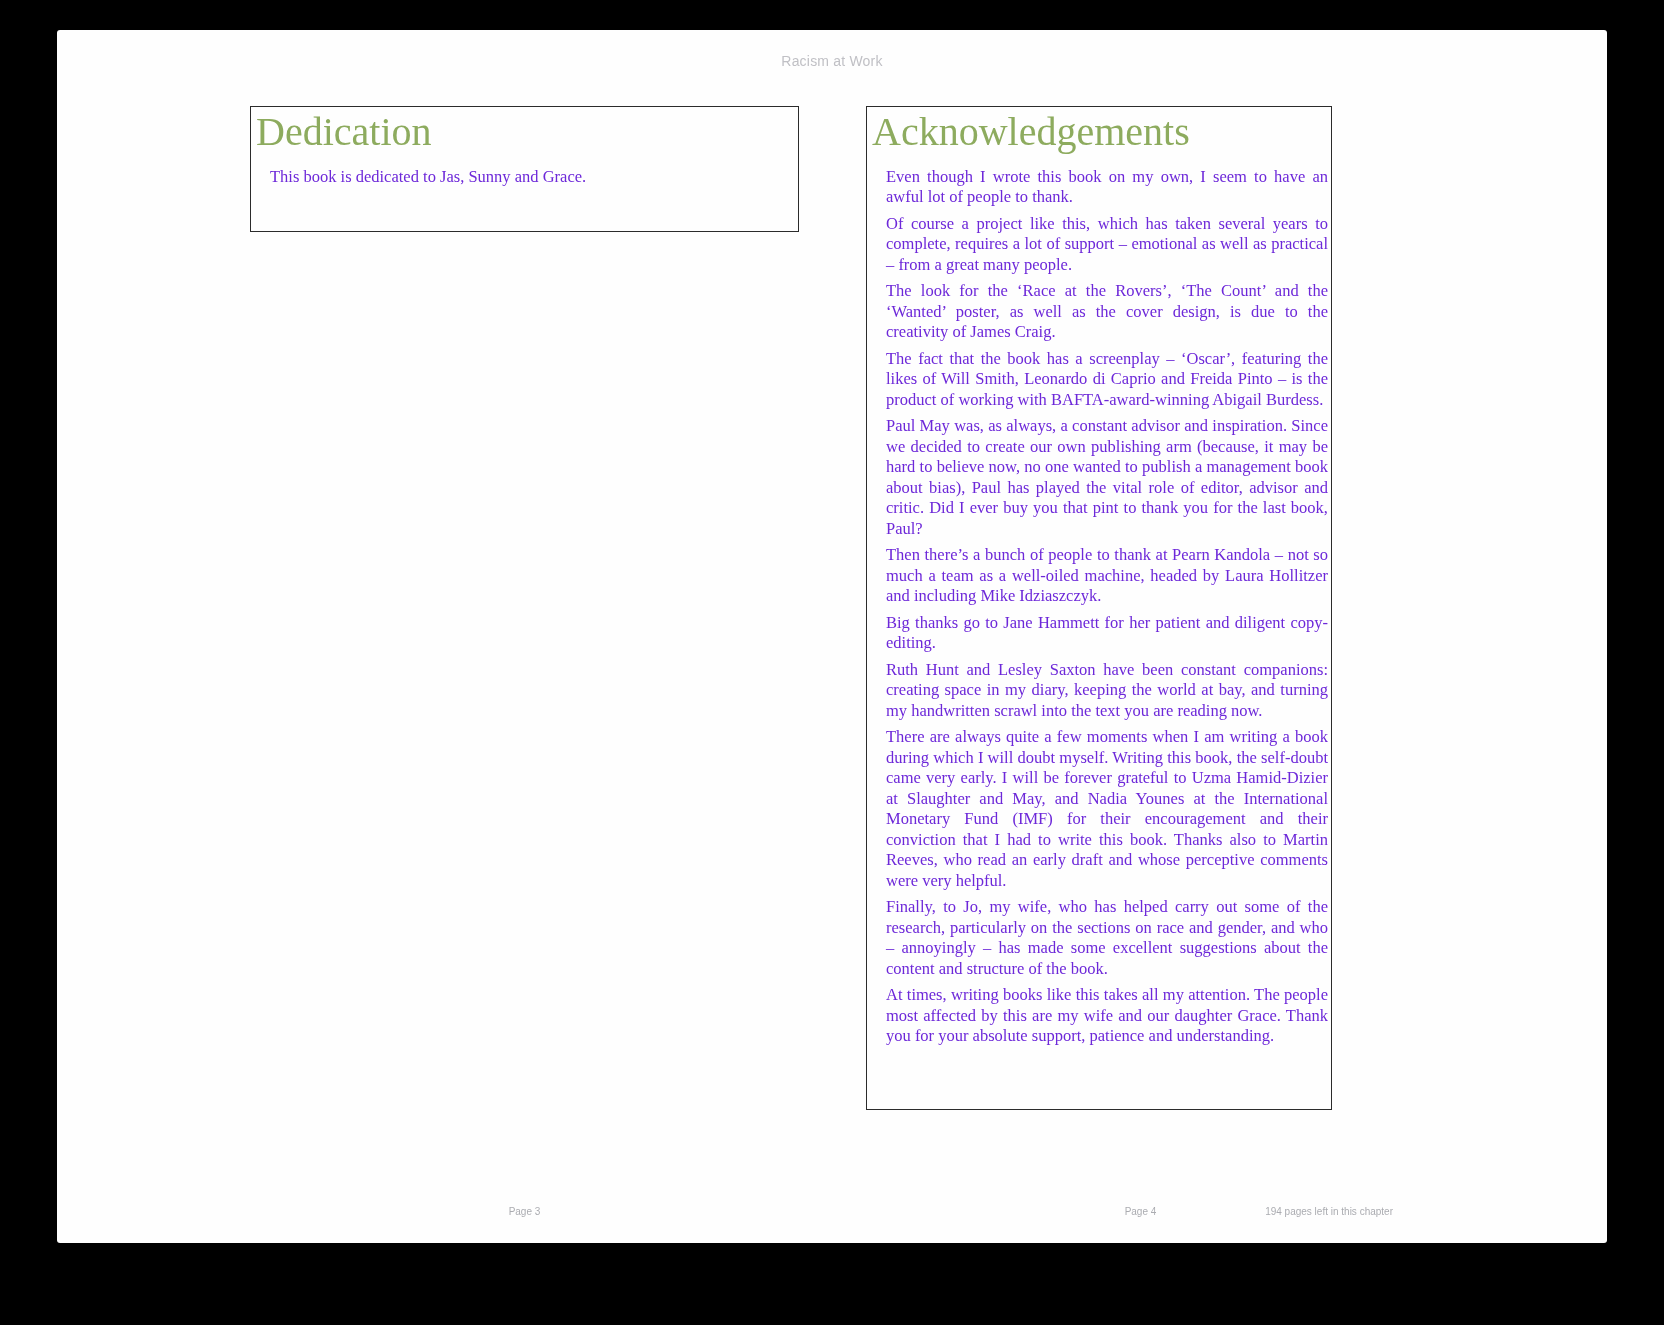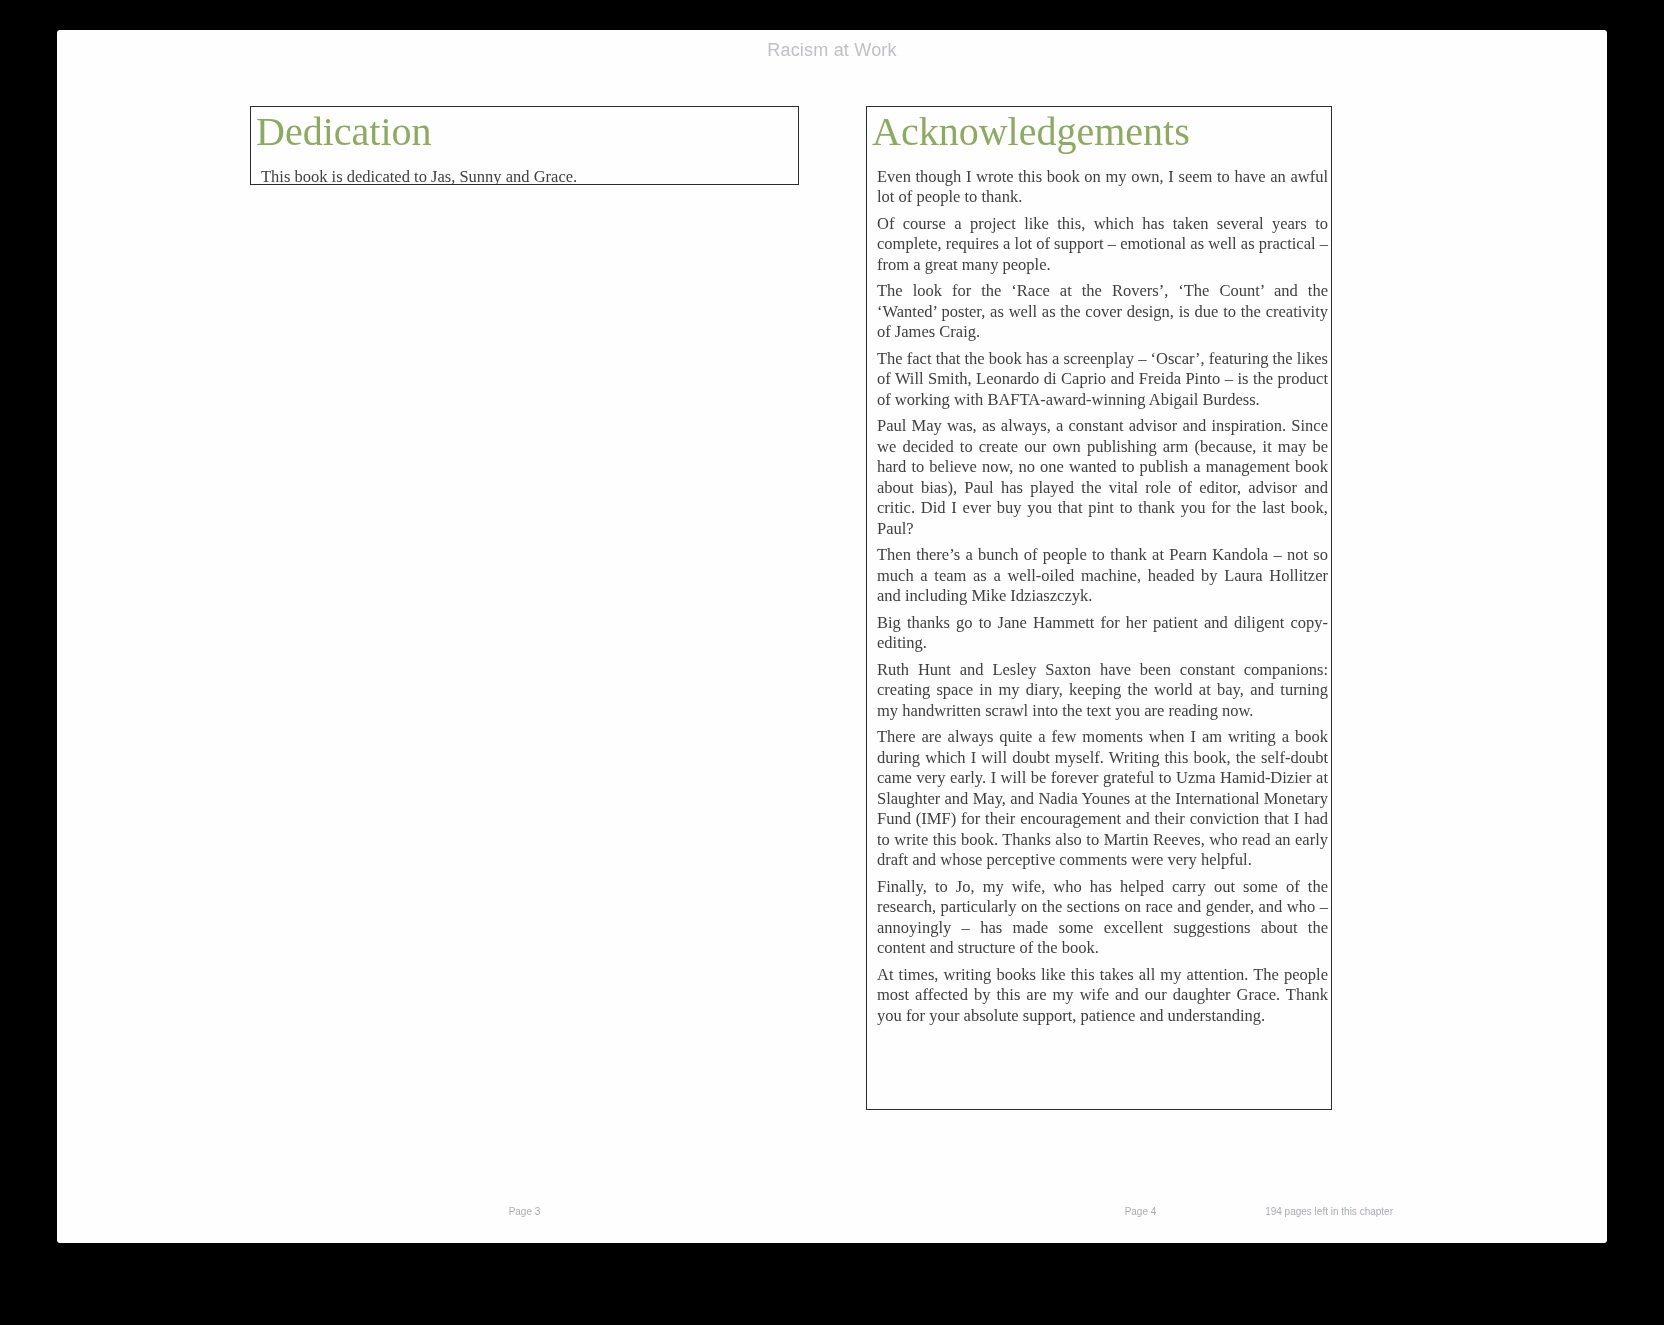--- a/index.html
+++ b/index.html
@@ -15,62 +15,62 @@
     position: absolute;
     left: 57px;
     top: 30px;
     width: 1550px;
     height: 1213px;
     background: #fefefe;
     border-radius: 3px;
   }
   .book-header {
     position: absolute;
-    top: 10px;
+    top: 23px;
     left: 0;
     width: 100%;
     text-align: center;
-    font-size: 18px;
+    font-size: 14px;
     color: #c0c0c5;
     letter-spacing: 0.2px;
   }
   .pagebox {
     position: absolute;
     box-sizing: border-box;
     border: 1px solid #2b2b2b;
     background: #fefefe;
     padding: 3px 3px 2px 3px;
     overflow: hidden;
   }
   .pagebox.dedication {
     left: 193px;
     top: 76px;
     width: 549px;
-    height: 79px;
+    height: 126px;
   }
   .pagebox.acknowledgements {
     left: 809px;
     top: 76px;
     width: 466px;
     height: 1004px;
   }
   .pagebox h1 {
     margin: 0 0 12px 2px;
     font-family: "Liberation Serif", serif;
     font-weight: 400;
     font-size: 40px;
     line-height: 1.12;
     color: var(--heading_green, #8dab5e);
   }
   .pagebox p {
-    margin: 0 0 6px 7px;
+    margin: 0 0 6px 16px;
     font-family: "Liberation Serif", serif;
     font-size: 16.5px;
     line-height: 20.5px;
-    color: #404040;
+    color: #6d28d9;
     text-align: justify;
   }
   .pagebox p:last-child { margin-bottom: 0; }
   .footer-label {
     position: absolute;
     top: 1176px;
     font-size: 10px;
     color: #abacb1;
   }
   .footer-label.pg-left {

